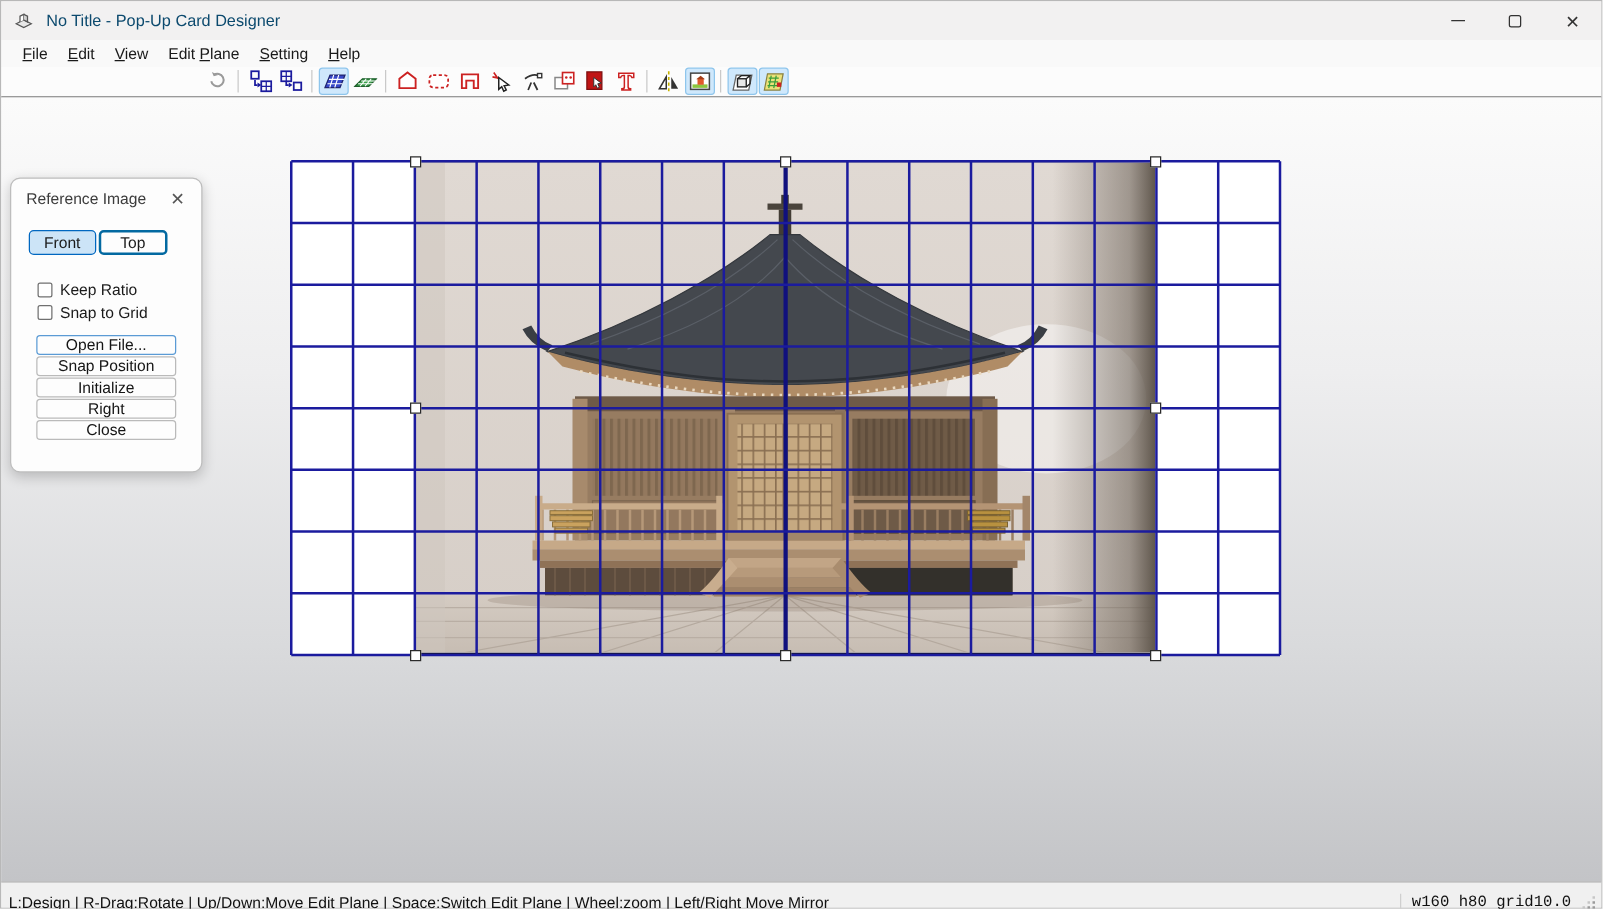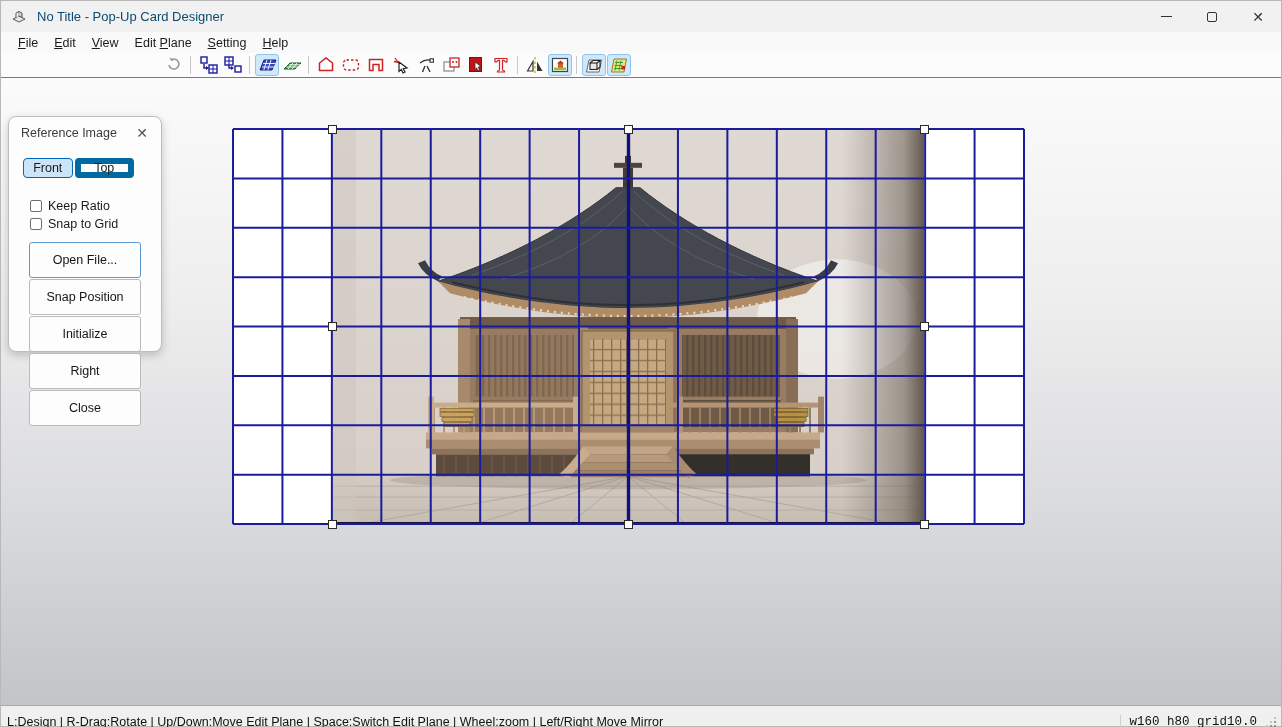--- a/index.html
+++ b/index.html
@@ -37,34 +37,34 @@
   .canvas { position:relative; flex:1 1 auto; overflow:hidden;
     background:linear-gradient(to bottom, #fbfbfb 0%, #eeeeef 35%, #d9dadc 70%, #c3c4c7 100%); }
   .grid-plane { position:absolute; left:232px; top:51px; width:791px; height:395px; background:#ffffff; }
   .ref-image { position:absolute; left:331px; top:50px; width:592px; height:396px;
     border-top:2px solid #55504b; border-bottom:2px solid #14143a; }
   .ref-image svg { display:block; width:100%; height:100%; }
   #grid-svg { position:absolute; left:232px; top:51px; width:791px; height:395px; overflow:visible; pointer-events:none; }
   .handle { position:absolute; width:9px; height:9px; background:#ffffff; border:1px solid #2b2b2b; }
 
   
-  .dialog { position:absolute; left:7px; top:38px; width:154px; height:236px; background:#fdfdfd;
+  .dialog { position:absolute; left:7px; top:64px; width:154px; height:236px; background:#fdfdfd;
     border:1px solid #bdbdbd; border-radius:8px; box-shadow:0 3px 10px rgba(0,0,0,.20); z-index:20; }
   .dlg-title { display:flex; align-items:center; padding:7px 10px 4px 12px; color:#3c3c3c; }
   .dlg-close { margin-left:auto; color:#555; font-size:14px; width:18px; height:18px;
     display:flex; align-items:center; justify-content:center; }
   .seg-row { display:flex; gap:2px; padding:12px 27px 0 14px; }
-  .seg-btn { flex:1; height:20px; border:6px solid #0369a1; border-radius:4px; background:#fdfdfd;
+  .seg-btn { flex:1; height:20px; border:2px solid #0369a1; border-radius:4px; background:#fdfdfd;
     display:flex; align-items:center; justify-content:center; font-size:12.5px; }
   .seg-btn.active { background:#cce4f7; border:1.6px solid #0067c0; }
   .chk-row { display:flex; align-items:center; gap:6px; padding:0 0 0 21px; height:18px; }
   .chk-group { margin-top:19px; }
   .chk-box { width:12px; height:12px; border:1px solid #707070; border-radius:2px; background:#fff; flex:0 0 auto; }
   .dlg-buttons { margin-top:9px; display:flex; flex-direction:column; gap:1px; align-items:center; }
-  .dlg-btn { width:112px; height:36px; background:#fdfdfd; border:1px solid #bababa; border-radius:3px;
+  .dlg-btn { width:112px; height:16px; background:#fdfdfd; border:1px solid #bababa; border-radius:3px;
     display:flex; align-items:center; justify-content:center; font-size:12.5px; color:#151515; }
   .dlg-btn.focused { border:1.6px solid #5b9bd5; }
 
   
   .statusbar { height:21px; background:#f0f0f0; border-top:1px solid #ababab;
     display:flex; align-items:center; padding:12px 4px 0 6px; flex:0 0 auto; font-size:12.5px; color:#111; }
   .status-right { margin-left:auto; display:flex; align-items:center; gap:8px;font-family:Liberation Mono, monospace; }
   .status-sep { width:1px; height:14px; background:#cfcfcf; }
   .resize-grip { width:12px; height:12px; position:relative; }
   .resize-grip::after { content:""; position:absolute; right:1px; bottom:1px; width:2px; height:2px; background:#9a9a9a;

